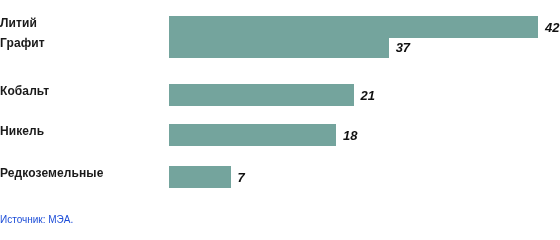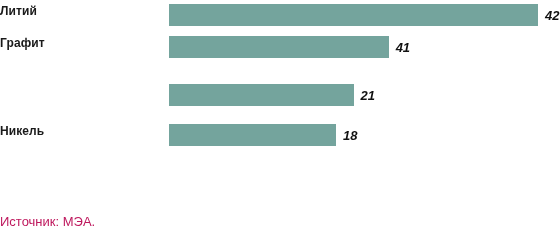--- a/index.html
+++ b/index.html
@@ -68,62 +68,70 @@
     font-weight: bold;
     color: #111111;
     margin-left: 7px;
     white-space: nowrap;
     line-height: 1;
   }
   .source-note {
     position: absolute;
     left: 0;
     top: 214px;
-    font-size: 13px;
+    font-size: 10px;
     font-weight: normal;
-    color: #be185d;
+    color: #1d4ed8;
     white-space: nowrap;
   }
 </style>
 </head>
 <body>
 
 <div id="chart-root">
 
   <div class="plot-area">
 
-    <div class="bar-row" style="top:0px;border-radius:11px;">
+    <div class="bar-row" style="top:12px;border-radius:11px;">
       <div class="cat-label">Литий</div>
       <div class="bar-track">
         <div class="bar" style="width: 369px; background: rgb(116, 164, 157);"></div>
         <div class="bar-value">42</div>
       </div>
     </div>
 
     <div class="bar-row" style="top:32px;">
       <div class="cat-label">Графит</div>
       <div class="bar-track">
         <div class="bar" style="width: 219.643px; background: rgb(116, 164, 157);"></div>
-        <div class="bar-value">41</div>
+        <div class="bar-value">37</div>
       </div>
     </div>
 
     <div class="bar-row" style="top:80px;">
+      <div class="cat-label">Кобальт</div>
       <div class="bar-track">
         <div class="bar" style="width: 184.5px; background: rgb(116, 164, 157);"></div>
         <div class="bar-value">21</div>
       </div>
     </div>
 
     <div class="bar-row" style="top:120px;">
       <div class="cat-label">Никель</div>
       <div class="bar-track">
         <div class="bar" style="width: 166.929px; background: rgb(116, 164, 157);"></div>
         <div class="bar-value">18</div>
       </div>
     </div>
 
+    <div class="bar-row" style="top:162px;">
+      <div class="cat-label">Редкоземельные</div>
+      <div class="bar-track">
+        <div class="bar" style="width: 61.5px; background: rgb(116, 164, 157);"></div>
+        <div class="bar-value">7</div>
+      </div>
+    </div>
 
   </div>
 
   <div class="source-note">Источник: МЭА.</div>
 
 </div>
 
 </body></html>

